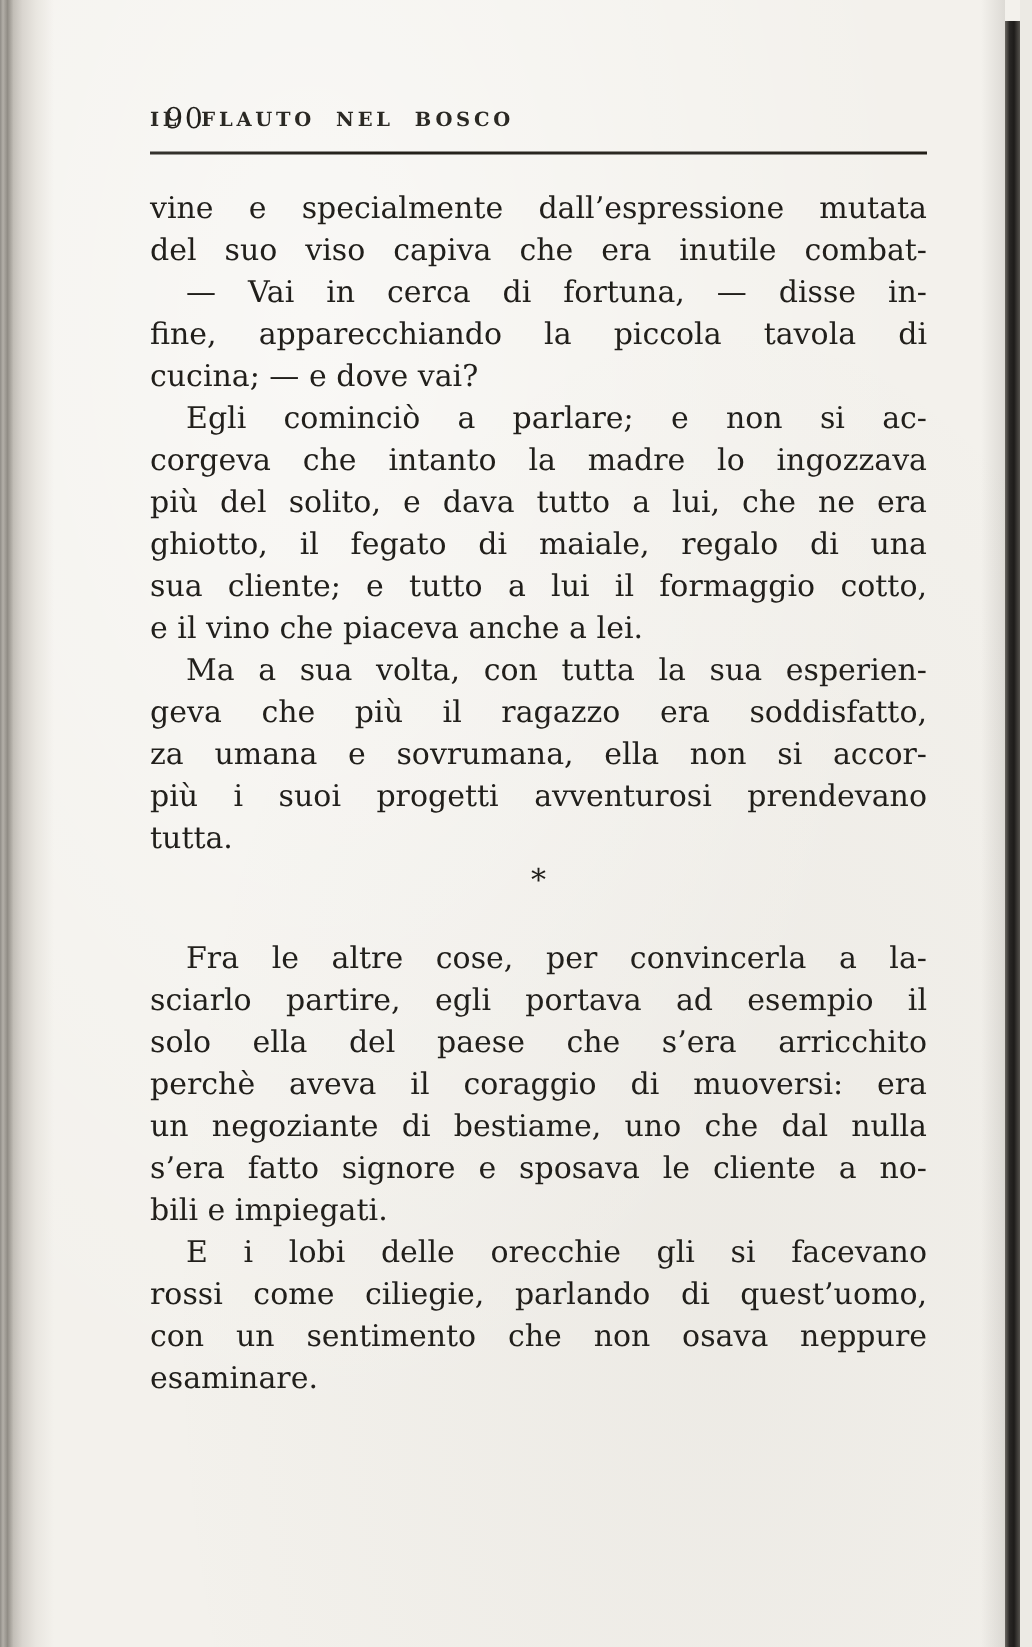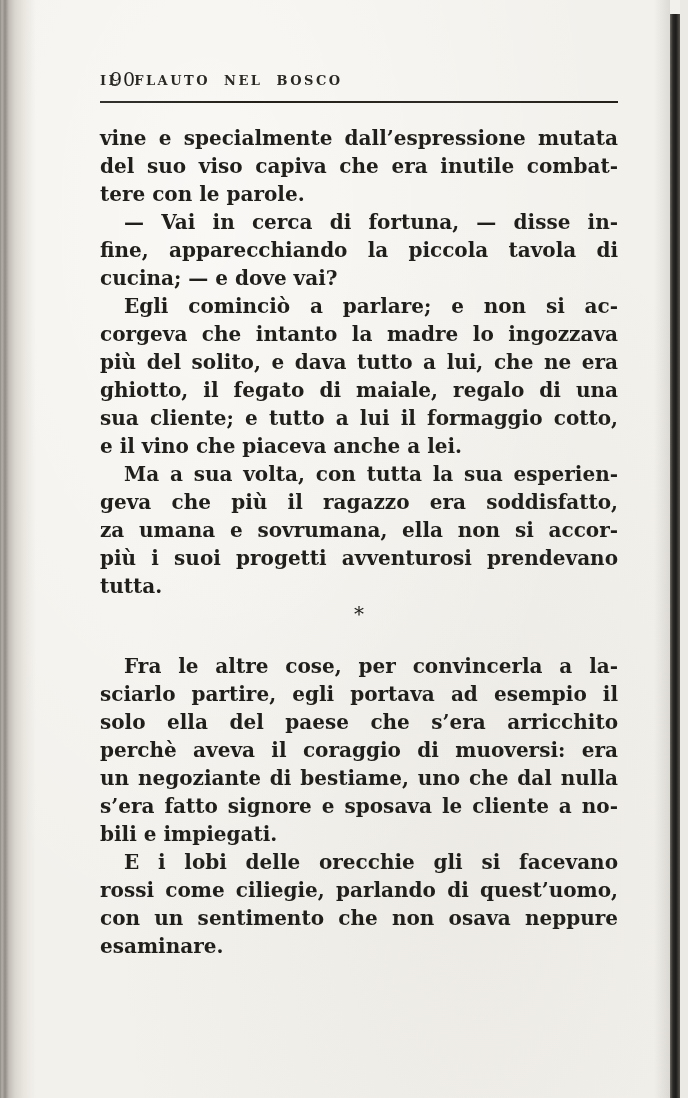--- a/index.html
+++ b/index.html
@@ -61,21 +61,20 @@
     height: 2px; margin-top: 7px;
     background: linear-gradient(to right, #35332e, #232019 30%, #2e2b26 70%, #232019);
   }
   main { margin-top: 21px; }
   .para { margin: 0; }
   .line {
     font-size: 20px; line-height: 28px; color: var(--ink);
     text-align: justify;
     text-align-last: justify;
     white-space: normal;
-    font-weight: bold;
   }
   .line.last { text-align-last: left; }
   .line.indent { text-indent: 24px; }
   .separator {
     text-align: center;
     font-size: 20px; line-height: 28px;
     margin: 0 0 24px 0;
     color: var(--ink);
   }
 </style>
@@ -91,21 +90,20 @@
   <div class="page-content">
     <header>
       <span class="page-number">90</span>
       <span class="running-title">IL FLAUTO NEL BOSCO</span>
     </header>
     <div class="rule"></div>
     <main>
         <div class="para">
           <div class="line">vine e specialmente dall’espressione mutata</div>
           <div class="line">del suo viso capiva che era inutile combat-</div>
-          <div class="line last">tere con le parole.</div>
         </div>
         <div class="para">
           <div class="line indent">— Vai in cerca di fortuna, — disse in-</div>
           <div class="line">fine, apparecchiando la piccola tavola di</div>
           <div class="line last">cucina; — e dove vai?</div>
         </div>
         <div class="para">
           <div class="line indent">Egli cominciò a parlare; e non si ac-</div>
           <div class="line">corgeva che intanto la madre lo ingozzava</div>
           <div class="line">più del solito, e dava tutto a lui, che ne era</div>

